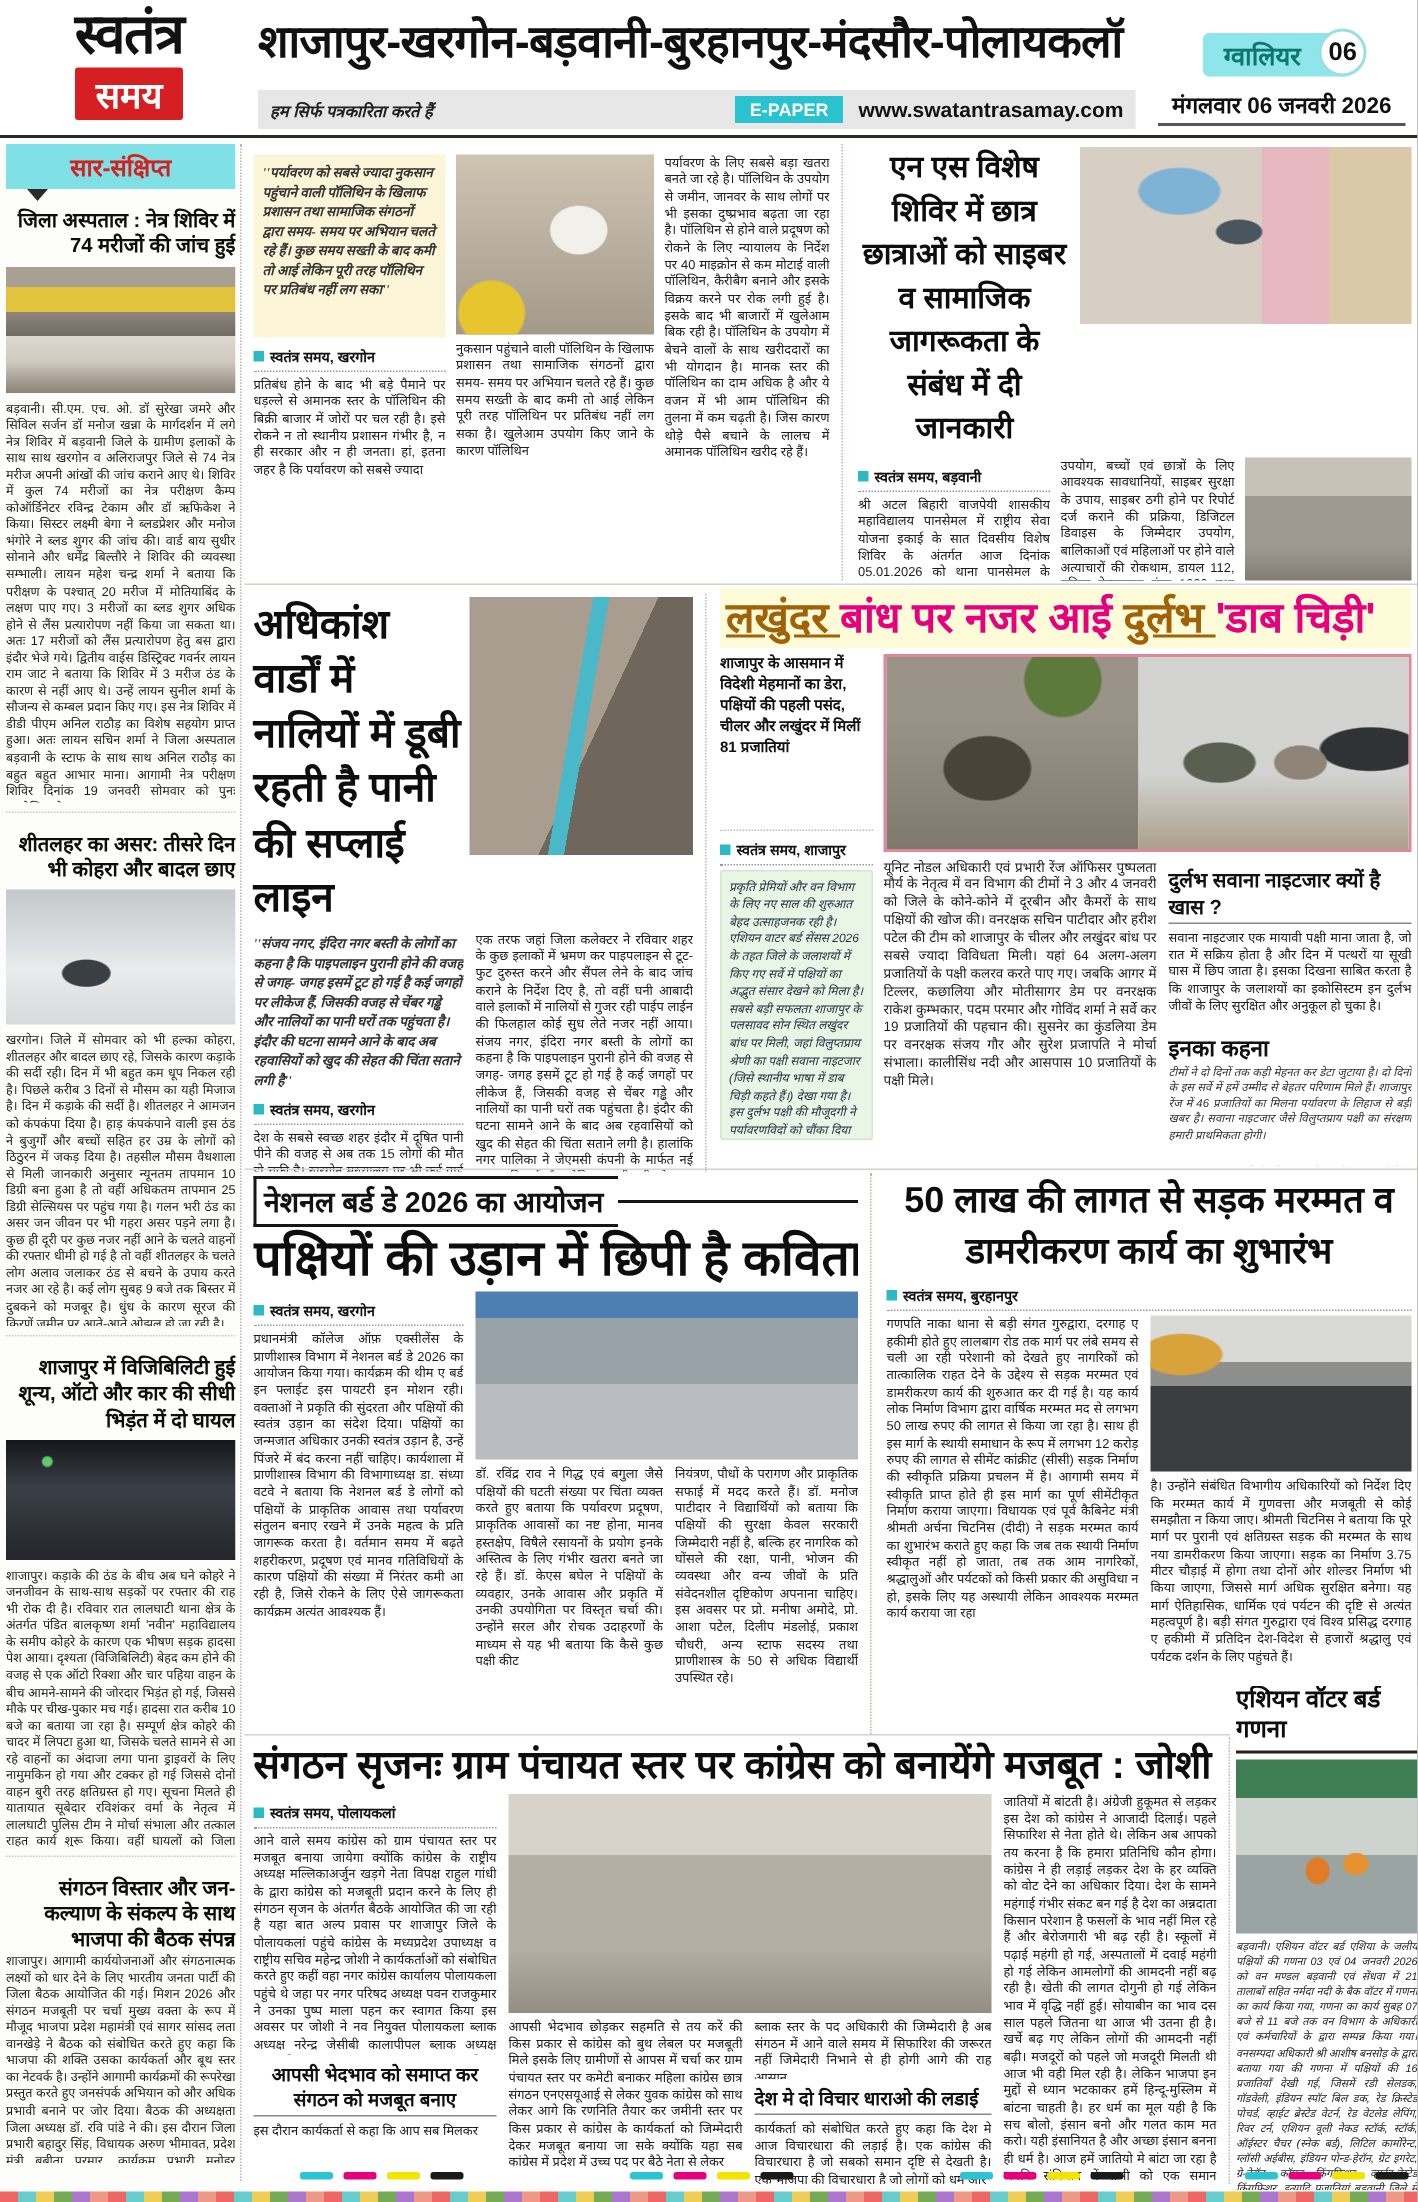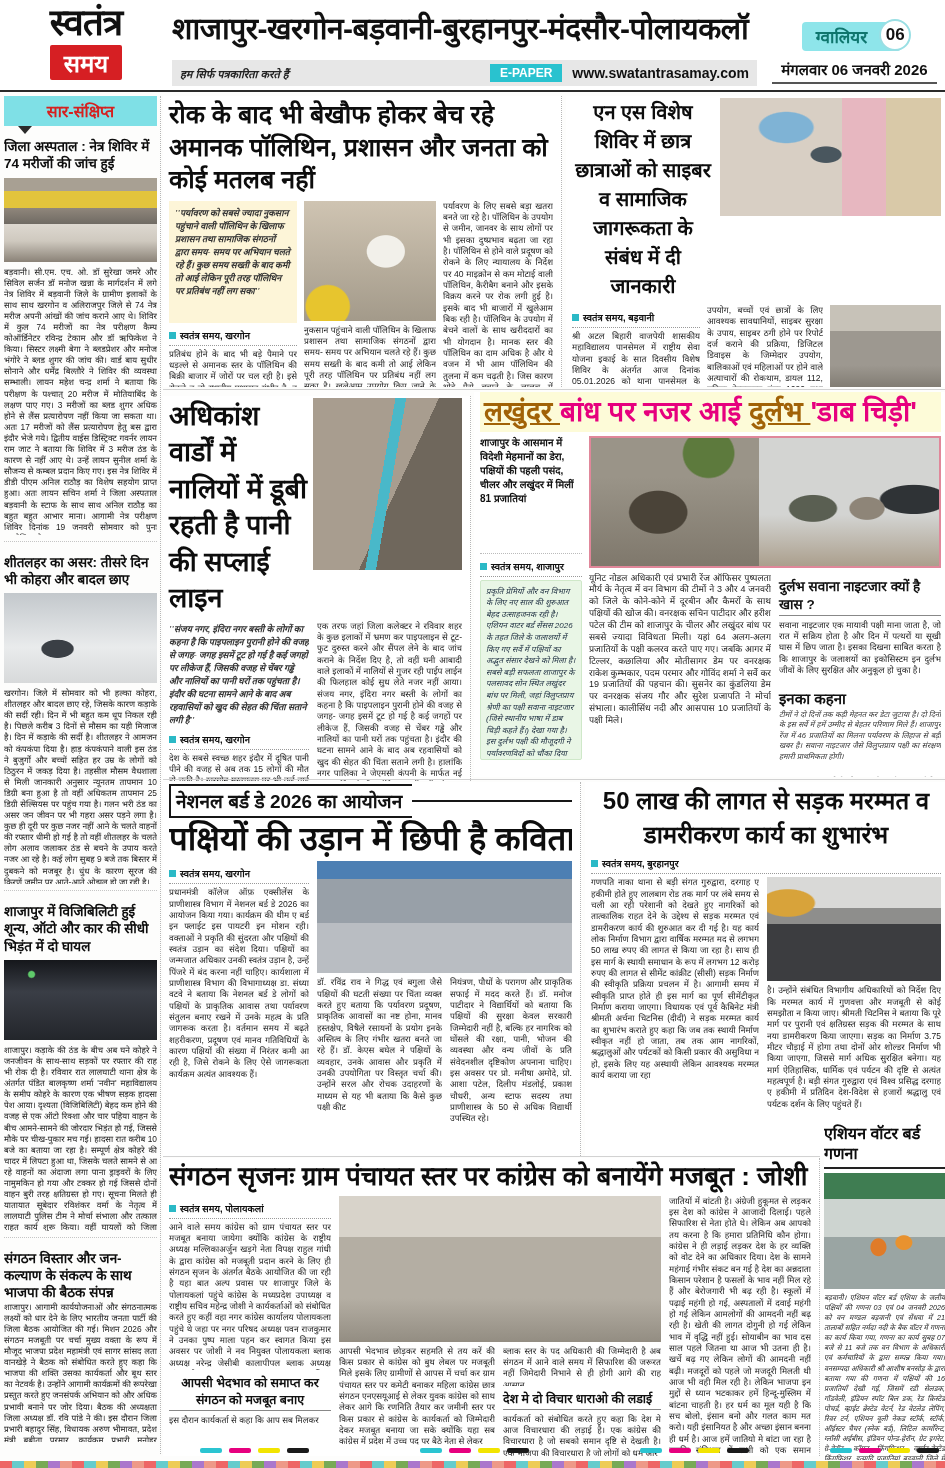--- a/index.html
+++ b/index.html
@@ -55,21 +55,21 @@
   .ph-road{background:radial-gradient(ellipse at 12% 25%,#d8a33a 0 12%,transparent 13%),linear-gradient(180deg,#d9d9d7 0 30%,#8e8e8c 30% 45%,#3c3d40 45%);}
   .ph-cong{background:linear-gradient(180deg,#d8d3ca 0 28%,#b4aea3 28% 70%,#938d82);}
   .ph-boat{background:radial-gradient(ellipse at 45% 64%,#e07b28 0 8%,transparent 9%),radial-gradient(ellipse at 66% 60%,#e8922f 0 7%,transparent 8%),linear-gradient(180deg,#3f7d52 0 22%,#cdd4d0 22% 55%,#9aa5a3 55%);}
   
   #sidebar{left:4px;top:96px;width:153px;height:1346px;}
   #sb-head{background:#7fe0e6;color:#d6201f;font-weight:900;font-size:16px;text-align:center;
            padding:4px 0;position:relative;}
   #sb-head .tri{position:absolute;left:14px;bottom:-8px;width:0;height:0;
                 border-left:7px solid transparent;border-right:7px solid transparent;border-top:8px solid #2b2b2b;}
   .brief{margin-top:12px;border-bottom:1px dotted #c5c5c5;padding-bottom:6px;}
-  .brief h3{font-size:13.5px;line-height:1.28;}
+  .brief h3{font-size:13.5px;line-height:1.28;text-align:right;}
   .brief .photo{margin:5px 0;}
   .brief .body{font-size:8.4px;}
   
   .art{background:#fff;}
   #artA{left:163px;top:96px;width:399px;height:291px;padding:2px 8px 0 6px;border-right:1px dotted #b7b7b7;}
   #artA h2{font-size:25px;line-height:1.3;}
   #artA .cols{display:flex;gap:7px;margin-top:5px;}
   #artB{left:566px;top:96px;width:379px;height:291px;padding:2px 4px 0 6px;}
   #artB h2{font-size:20px;line-height:1.45;text-align:center;}
   #artB .cols{display:flex;gap:7px;margin-top:4px;}
@@ -161,21 +161,20 @@
     <div class="brief" style="border-bottom:none">
       <h3>संगठन विस्तार और जन-कल्याण के संकल्प के साथ भाजपा की बैठक संपन्न</h3>
       <div class="body just ovh" style="height:170px">शाजापुर। आगामी कार्ययोजनाओं और संगठनात्मक लक्ष्यों को धार देने के लिए भारतीय जनता पार्टी की जिला बैठक आयोजित की गई। मिशन 2026 और संगठन मजबूती पर चर्चा मुख्य वक्ता के रूप में मौजूद भाजपा प्रदेश महामंत्री एवं सागर सांसद लता वानखेड़े ने बैठक को संबोधित करते हुए कहा कि भाजपा की शक्ति उसका कार्यकर्ता और बूथ स्तर का नेटवर्क है। उन्होंने आगामी कार्यक्रमों की रूपरेखा प्रस्तुत करते हुए जनसंपर्क अभियान को और अधिक प्रभावी बनाने पर जोर दिया। बैठक की अध्यक्षता जिला अध्यक्ष डॉ. रवि पांडे ने की। इस दौरान जिला प्रभारी बहादुर सिंह, विधायक अरुण भीमावत, प्रदेश मंत्री बबीता परमार, कार्यक्रम प्रभारी मनोहर विश्वकर्मा और जिला महामंत्री रायसिंह मालवीय ने भी आगामी रणनीतियों पर अपने विचार साझा किए।</div>
     </div>
 
   </div>
 
   <div class="abs vline" style="left:160px;top:96px;height:1358px"></div>
 
   <div id="artA" class="abs art ovh">
-    <h2>रोक के बाद भी बेखौफ होकर बेच रहे अमानक पॉलिथिन, प्रशासन और जनता को कोई मतलब नहीं</h2>
     <div class="cols">
       <div style="width:128px">
         <div class="quotebox ovh" style="height:122px">''पर्यावरण को सबसे ज्यादा नुकसान पहुंचाने वाली पॉलिथिन के खिलाफ प्रशासन तथा सामाजिक संगठनों द्वारा समय- समय पर अभियान चलते रहे हैं। कुछ समय सख्ती के बाद कमी तो आई लेकिन पूरी तरह पॉलिथिन पर प्रतिबंध नहीं लग सका''</div>
         <div class="byline">
           <span class="bullet"></span>
           <span>स्वतंत्र समय, खरगोन</span>
         </div>
         <div class="body just ovh" style="height:72px">प्रतिबंध होने के बाद भी बड़े पैमाने पर धड़ल्ले से अमानक स्तर के पॉलिथिन की बिक्री बाजार में जोरों पर चल रही है। इसे रोकने न तो स्थानीय प्रशासन गंभीर है, न ही सरकार और न ही जनता। हां, इतना जहर है कि पर्यावरण को सबसे ज्यादा</div>
       </div>
       <div style="width:132px">

